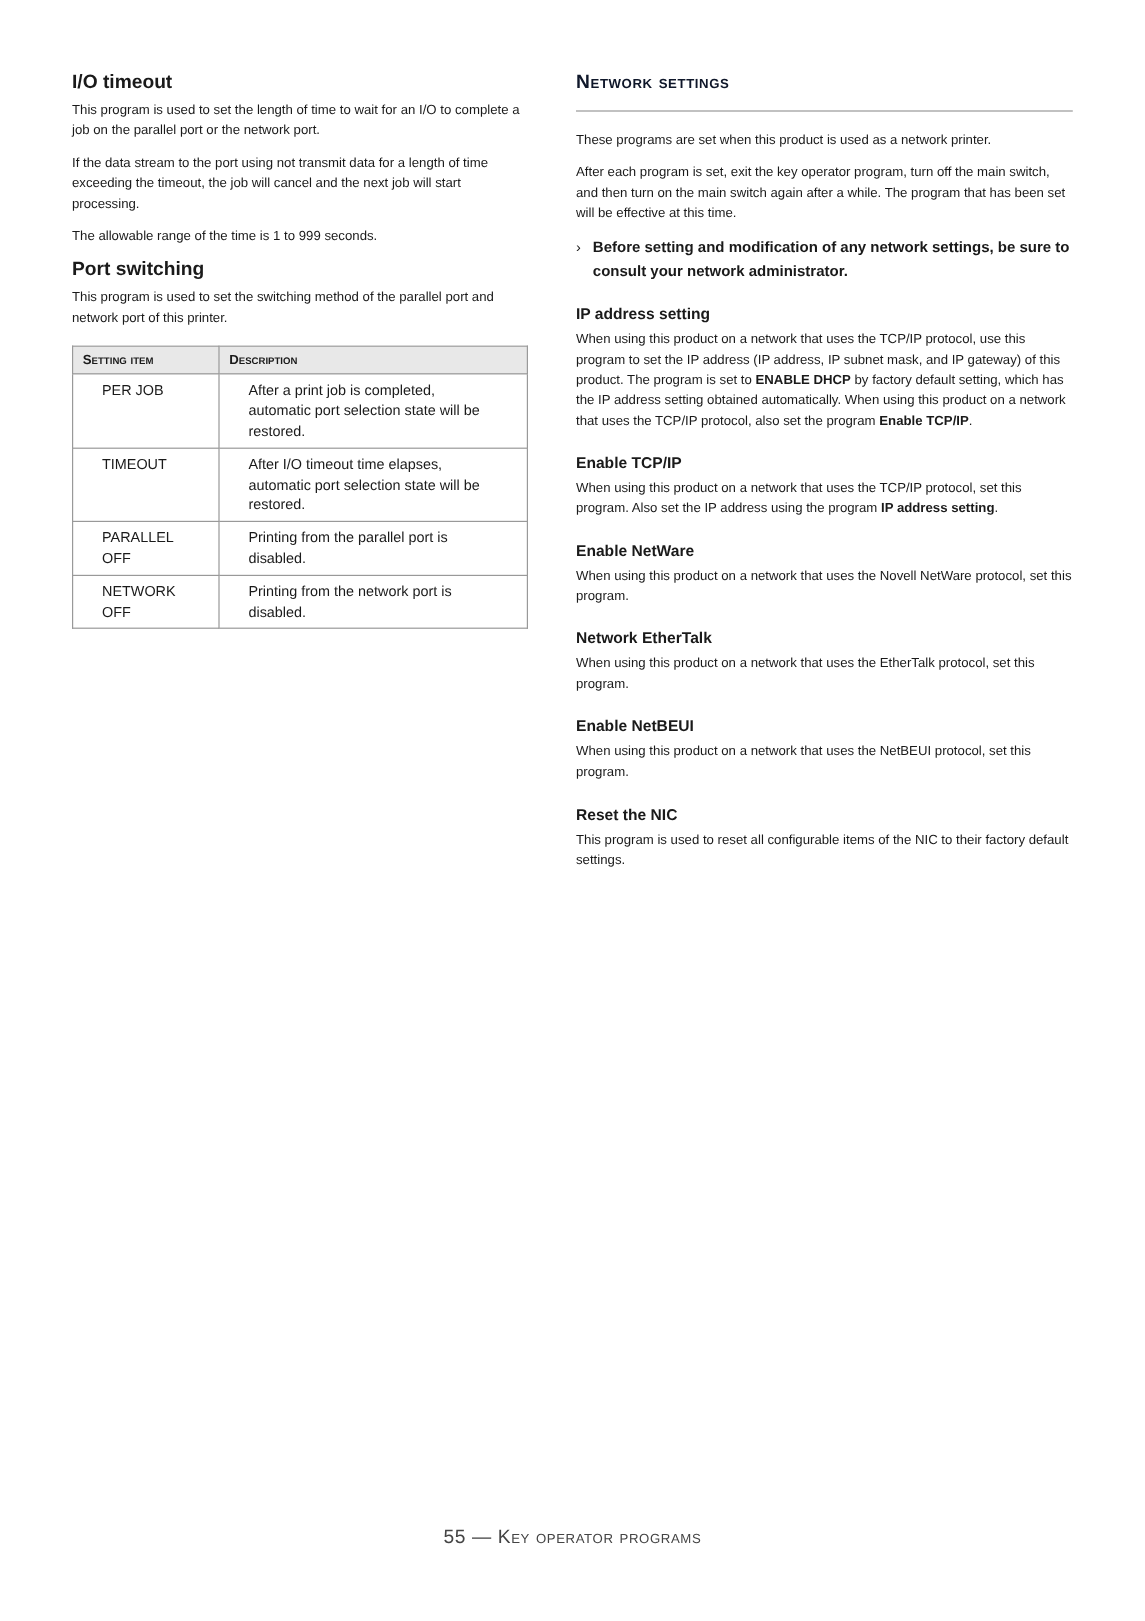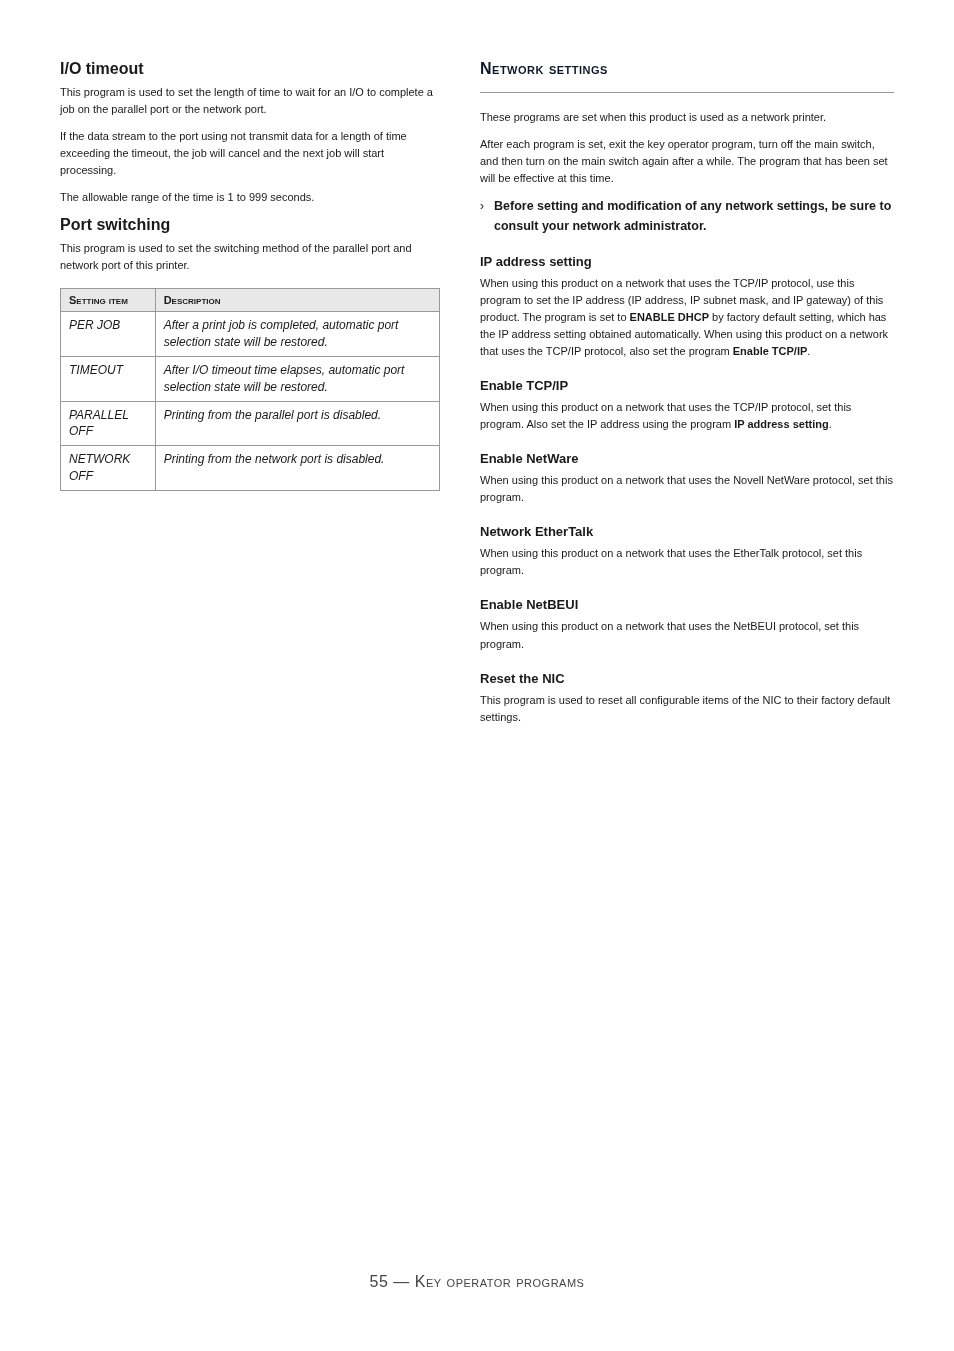--- a/index.html
+++ b/index.html
@@ -94,25 +94,24 @@
       border: 1px solid #999;
       padding: 5px 8px;
       text-align: left;
       font-variant: small-caps;
       font-weight: bold;
       font-size: 11px;
     }
 
     table.setting-table td {
       border: 1px solid #999;
-      padding: 5px 8px;
+      padding: 5px 24px;
       vertical-align: top;
       font-size: 12px;
       line-height: 1.4;
-      font-style: italic;
     }
 
     .bullet-item {
       display: flex;
       gap: 10px;
       margin-bottom: 10px;
       align-items: flex-start;
     }
 
     .bullet-arrow {

